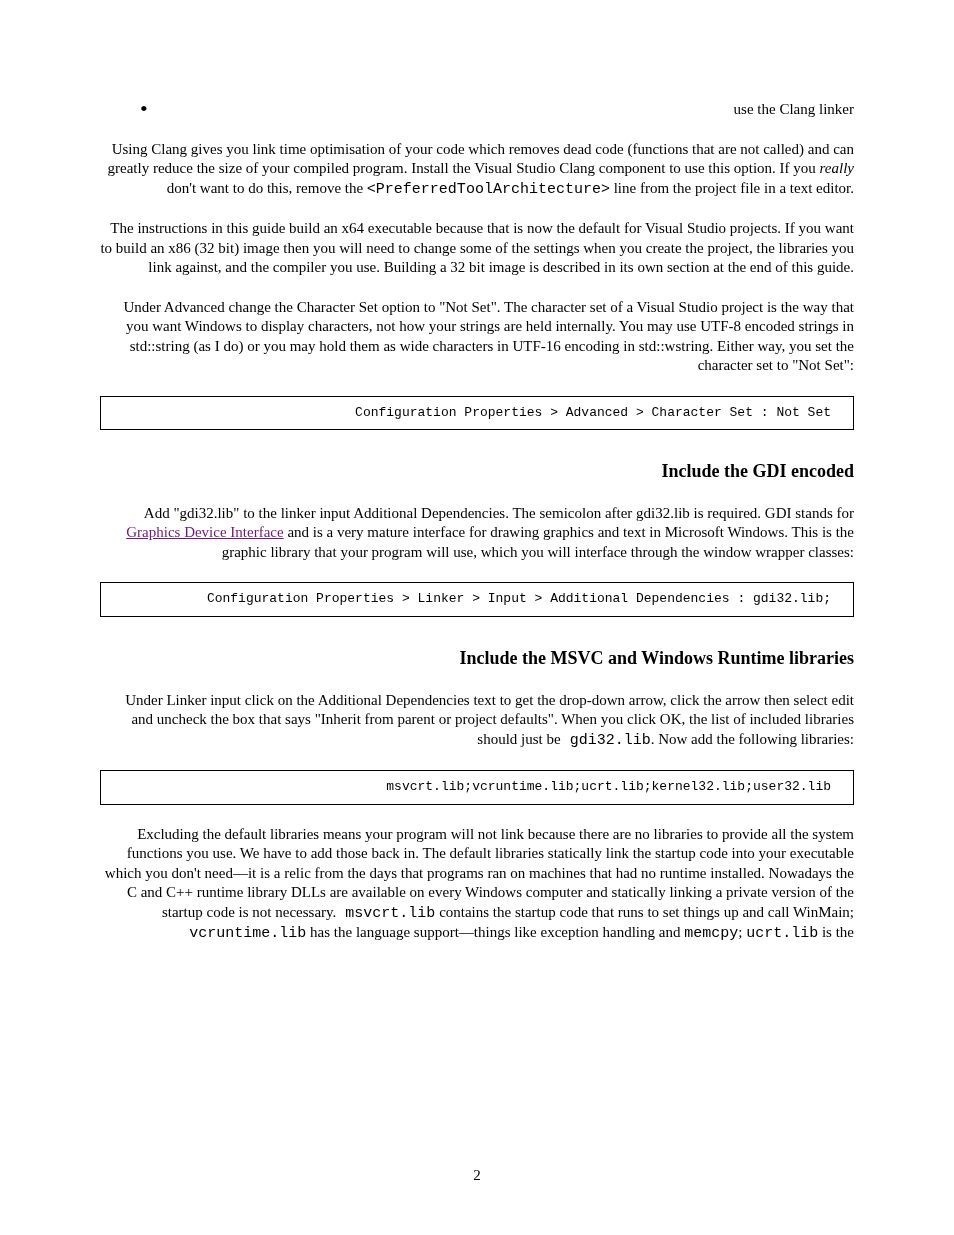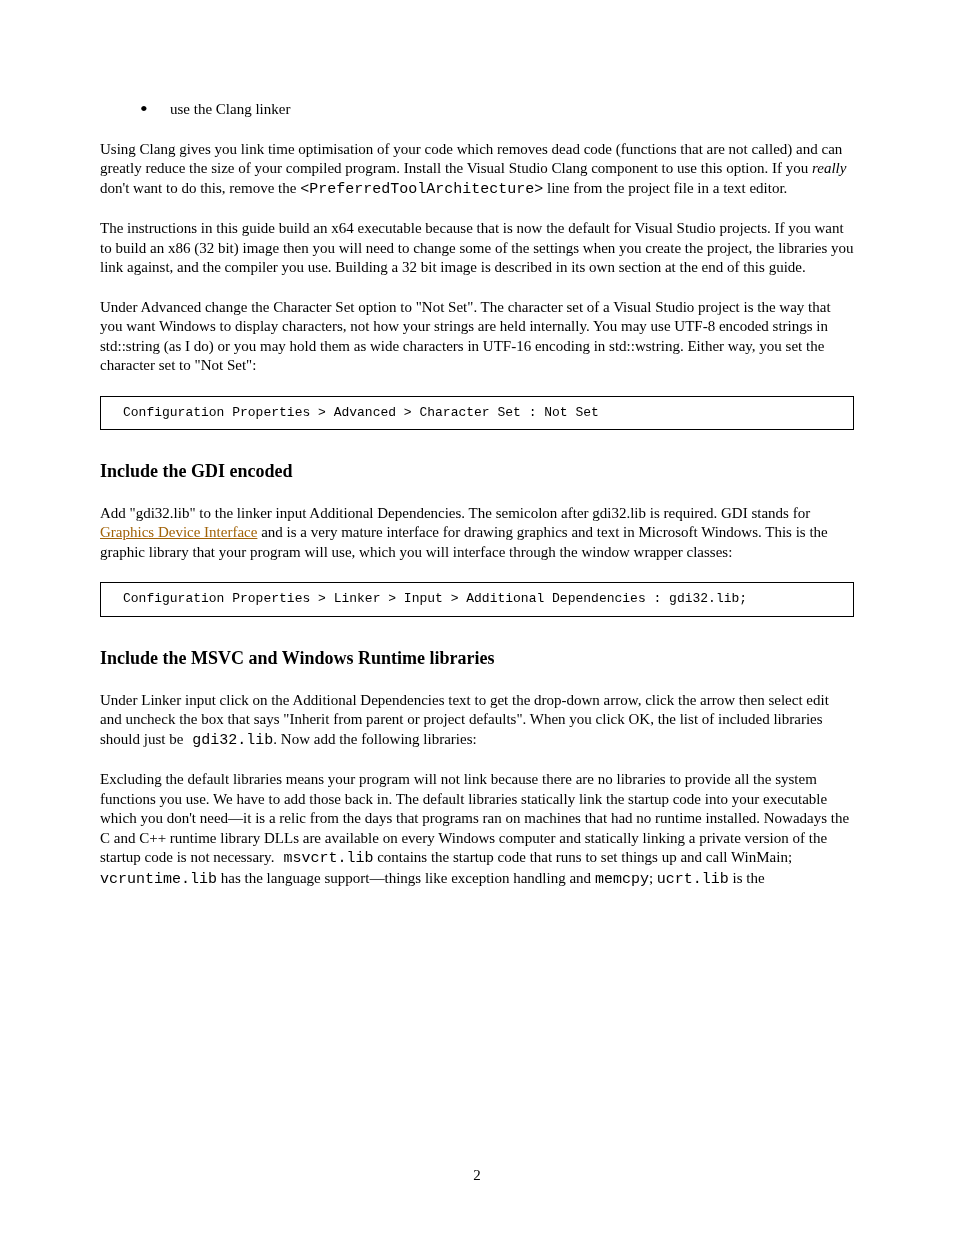--- a/index.html
+++ b/index.html
@@ -12,20 +12,21 @@
       height: 1235px;
       background: white;
       font-family: "Times New Roman", Times, serif;
       font-size: 15px;
       line-height: 1.3;
       color: #000;
       position: relative;
     }
     .content {
       padding: 100px 100px 0 100px;
+      text-align: right;
     }
     ul.bullets {
       list-style: none;
       margin-left: 40px;
       margin-bottom: 20px;
     }
     ul.bullets li {
       position: relative;
       padding-left: 30px;
       margin-bottom: 18px;
@@ -51,21 +52,21 @@
     .code-box {
       border: 1px solid #000;
       padding: 8px 22px;
       font-family: "Courier New", Courier, monospace;
       font-size: 13px;
       margin-bottom: 4px;
       white-space: nowrap;
       overflow: hidden;
     }
     a.link {
-      color: #a16207;
+      color: #701a75;
       text-decoration: underline;
     }
     .mono-inline {
       font-family: "Courier New", Courier, monospace;
     }
     .footer {
       position: absolute;
       bottom: 50px;
       left: 0;
       width: 100%;
@@ -93,18 +94,19 @@
   <h3>Include the GDI encoded</h3>
   <p>
     <span>Add "gdi32.lib" to the linker input Additional Dependencies. The semicolon after gdi32.lib is required. GDI stands for </span><a class="link" href="#">Graphics Device Interface</a><span> and is a very mature interface for drawing graphics and text in Microsoft Windows. This is the graphic library that your program will use, which you will interface through the window wrapper classes:</span>
   </p>
   <div class="code-box">Configuration Properties &gt; Linker &gt; Input &gt; Additional Dependencies : gdi32.lib;</div>
 
   <h3>Include the MSVC and Windows Runtime libraries</h3>
   <p>
     <span>Under Linker input click on the Additional Dependencies text to get the drop-down arrow, click the arrow then select edit and uncheck the box that says "Inherit from parent or project defaults". When you click OK, the list of included libraries should just be</span><span class="mono-inline"> gdi32.lib</span><span>. Now add the following libraries:</span>
   </p>
+  <div class="code-box">msvcrt.lib;vcruntime.lib;ucrt.lib;kernel32.lib;user32.lib</div>
   <p>
     <span>Excluding the default libraries means your program will not link because there are no libraries to provide all the system functions you use. We have to add those back in. The default libraries statically link the startup code into your executable which you don't need—it is a relic from the days that programs ran on machines that had no runtime installed. Nowadays the C and C++ runtime library DLLs are available on every Windows computer and statically linking a private version of the startup code is not necessary.</span><span class="mono-inline"> msvcrt.lib</span><span> contains the startup code that runs to set things up and call WinMain; </span><span class="mono-inline">vcruntime.lib</span><span> has the language support—things like exception handling and </span><span class="mono-inline">memcpy</span><span>; </span><span class="mono-inline">ucrt.lib</span><span> is the</span>
   </p>
 </div>
 
 <div class="footer">2</div>
 
 </body></html>

